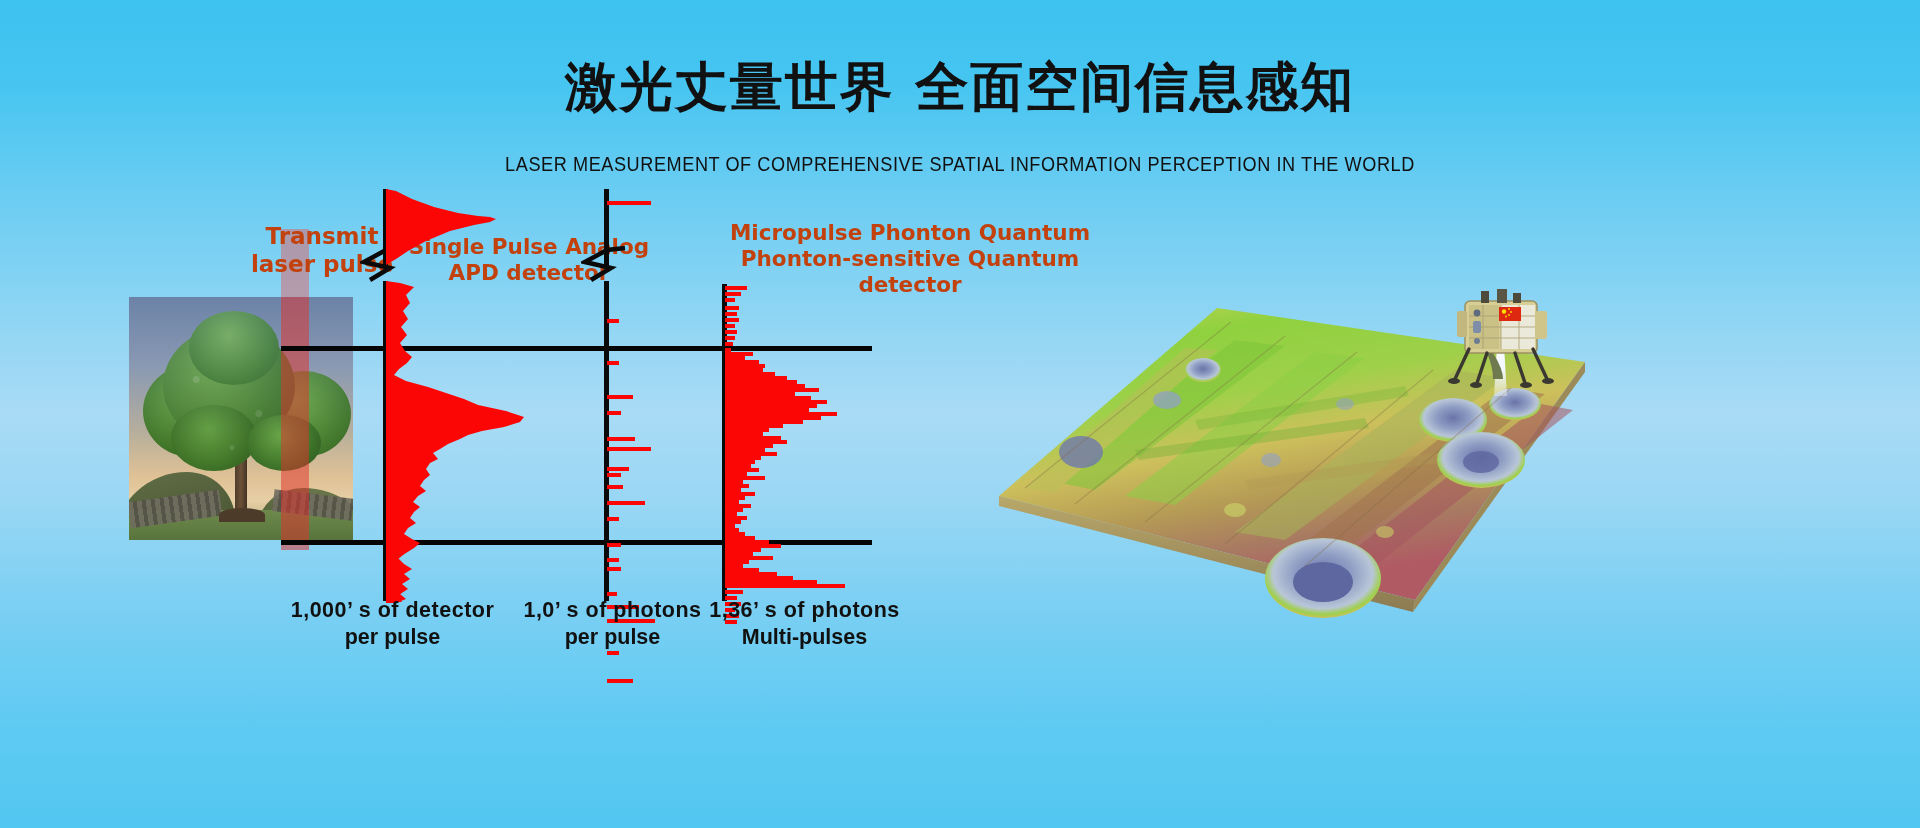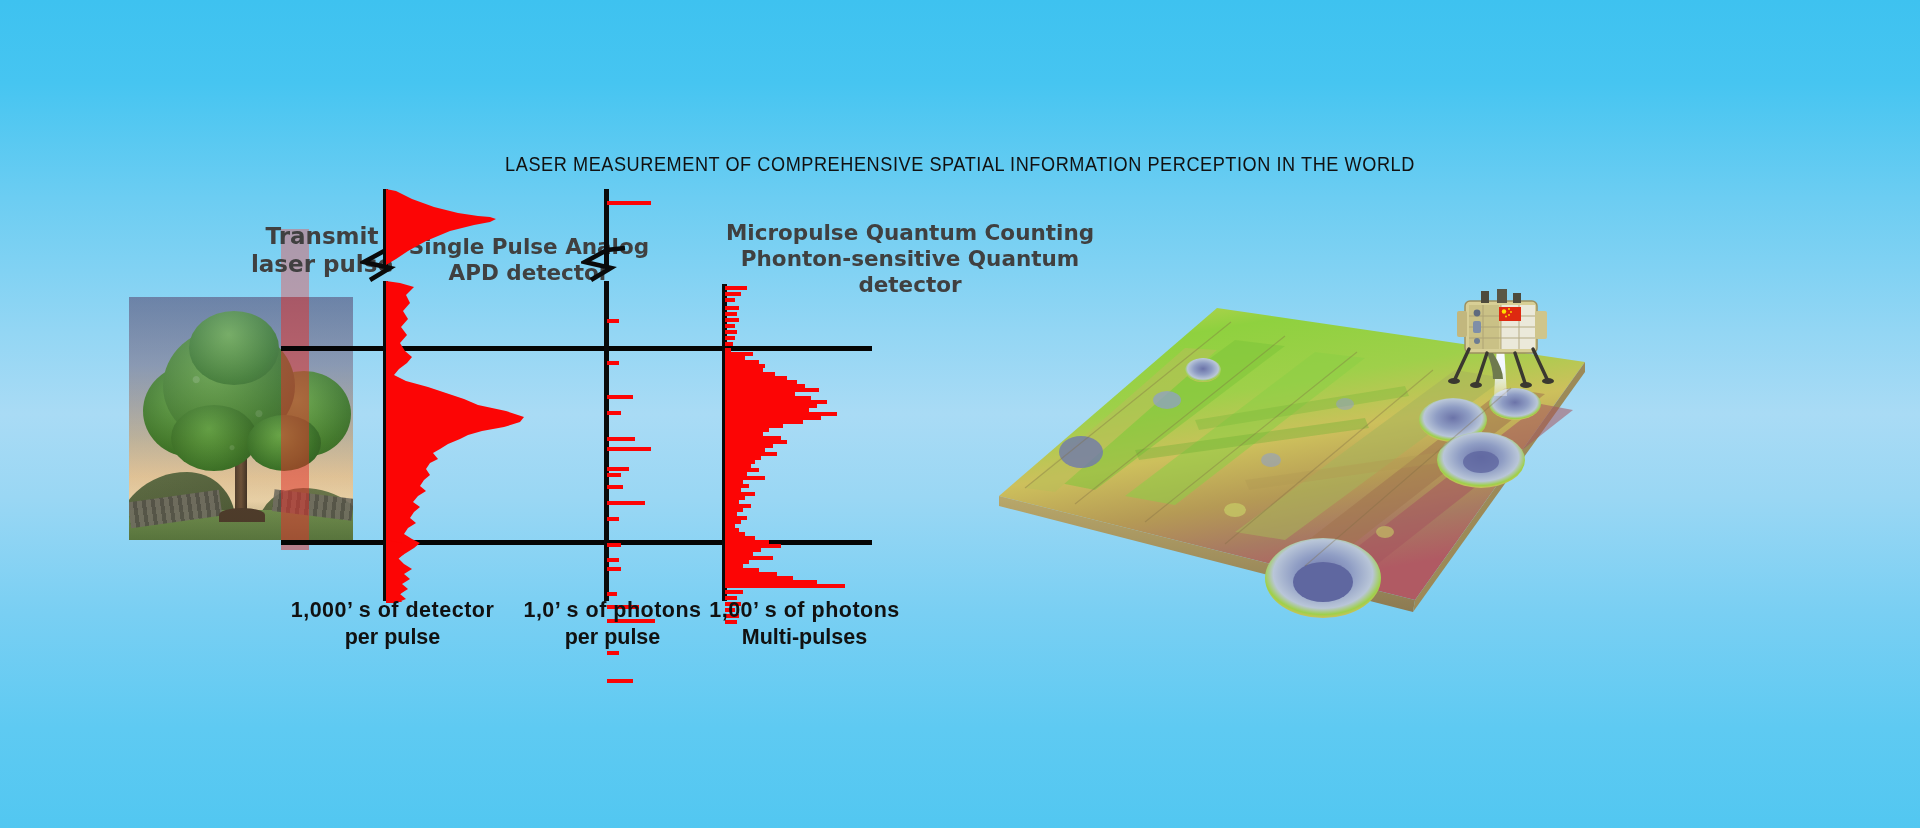--- a/index.html
+++ b/index.html
@@ -20,21 +20,21 @@
     font-family:"DejaVu Sans","Liberation Sans",sans-serif;
   }
   .subtitle{
     position:absolute; left:0; top:153px; width:1920px; text-align:center;
     font-size:19.5px; color:#111; letter-spacing:.6px;
     font-family:"Liberation Sans Narrow","Liberation Sans",sans-serif;
     transform:scaleX(.93);
   }
 
   
-  .lbl{ position:absolute; color:#404040; font-weight:bold; line-height:1.22;
+  .lbl{ position:absolute; color:#c2410c; font-weight:bold; line-height:1.22;
         font-family:"DejaVu Sans","Liberation Sans",sans-serif; }
   .lbl-transmit{ left:232px; top:222px; width:180px; text-align:center; font-size:23px; }
   .lbl-apd{ left:404px; top:234px; width:250px; text-align:center; font-size:21.5px; }
   .lbl-micro{ left:690px; top:220px; width:440px; text-align:center; font-size:21.5px; }
   .lbl-nearir{ left:172px; top:549px; width:270px; text-align:center; font-size:21px; }
   .cap{ position:absolute; font-size:21.5px; text-align:center; color:#111;
         font-weight:bold; line-height:1.25;
         font-family:"Liberation Sans Narrow","Liberation Sans",sans-serif; }
   .cap1{ left:285px; top:597px; width:215px; }
   .cap2{ left:505px; top:597px; width:215px; }
@@ -120,20 +120,21 @@
   .lander{ position:absolute; left:1443px; top:283px; width:120px; height:108px; }
   .beamdown{ position:absolute; left:1494px; top:330px; width:13px; height:66px;
     background:linear-gradient(180deg,#ffffff,#f2f7ff 60%,rgba(255,255,255,.35));
     clip-path:polygon(30% 0,70% 0,100% 100%,0 100%); }
 </style>
 </head>
 <body>
 
 <div id="stage">
 
+  <div class="title">激光丈量世界 全面空间信息感知</div>
   <div class="subtitle">LASER MEASUREMENT OF COMPREHENSIVE SPATIAL INFORMATION PERCEPTION IN THE WORLD</div>
 
   <div class="photo">
     <div class="sky"></div>
     <div class="hillL"></div>
     <div class="hillR"></div>
     <div class="grass"></div>
     <div class="wallL"></div>
     <div class="wallR"></div>
     <div class="trunk"></div>
@@ -152,21 +153,21 @@
 
   <div class="lbl lbl-transmit">
     <div>Transmit</div>
     <div>laser pulse</div>
   </div>
   <div class="lbl lbl-apd">
     <div>Single Pulse Analog</div>
     <div>APD detector</div>
   </div>
   <div class="lbl lbl-micro">
-    <div>Micropulse Quantum Counting</div>
+    <div>Micropulse Phonton Quantum</div>
     <div>Phonton-sensitive Quantum detector</div>
   </div>
 
   <div class="hline top"></div>
   <div class="hline bot"></div>
 
   <div class="axis ax1"></div>
   <div class="axis ax1b"></div>
   <div class="axis ax2"></div>
   <div class="axis ax2b"></div>
@@ -322,21 +323,21 @@
 
   <div class="cap cap1">
     <div class="a">1,000’ s of detector</div>
     <div>per pulse</div>
   </div>
   <div class="cap cap2">
     <div class="a">1,0’ s of photons</div>
     <div>per pulse</div>
   </div>
   <div class="cap cap3">
-    <div class="a">1,00’ s of photons</div>
+    <div class="a">1,36’ s of photons</div>
     <div>Multi-pulses</div>
   </div>
 
   <div class="terrain">
     <svg width="620" height="330" viewBox="0 0 620 330">
       <defs>
         <linearGradient id="dem" x1="0" y1="0" x2="0.35" y2="1">
           <stop offset="0%" stop-color="#cfd35a"></stop>
           <stop offset="18%" stop-color="#8fd13f"></stop>
           <stop offset="38%" stop-color="#9fd04a"></stop>

